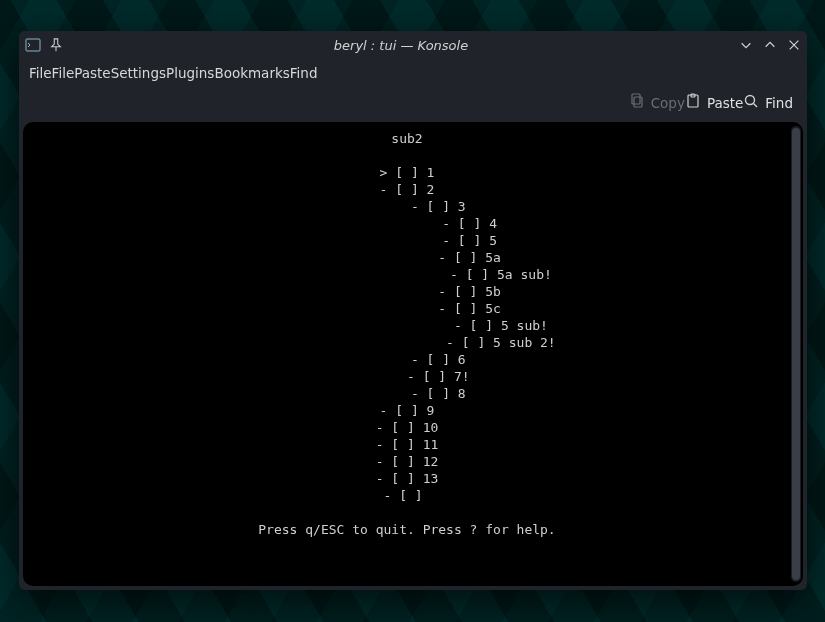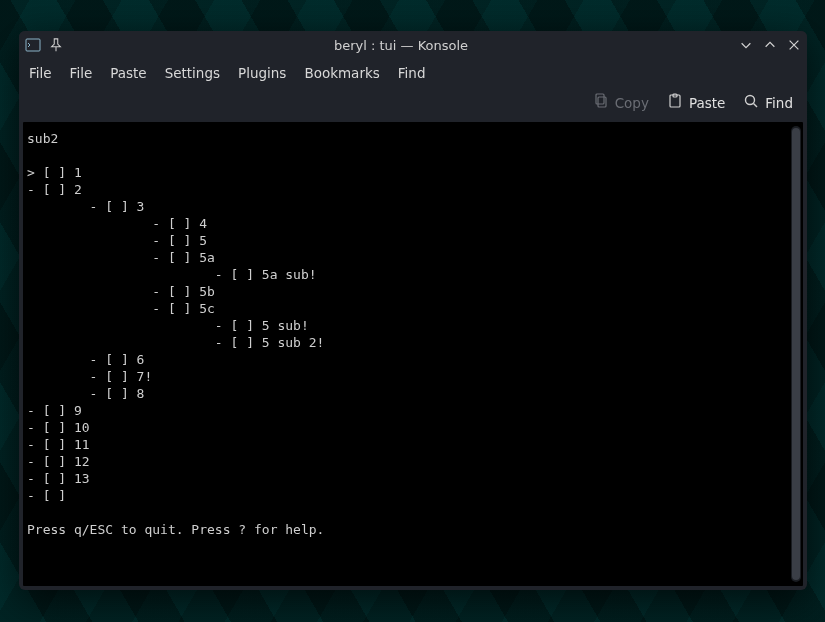--- a/index.html
+++ b/index.html
@@ -35,50 +35,51 @@
     color: #e0e0e0;
   }
   .titlebar {
     height: 28px;
     display: flex;
     align-items: center;
     padding: 0 6px;
     font-size: 13px;
     color: #d0d0d0;
     background: #20232a;
+    font-style: italic;
   }
   .titlebar .left-icons { display: flex; align-items: center; gap: 8px; }
   .titlebar .title { flex: 1; text-align: center; }
   .titlebar .right-icons { display: flex; align-items: center; gap: 10px; }
   .titlebar svg { display: block; }
   .menubar {
     display: flex;
-    gap: 18px;
+    gap: 0;
     padding: 6px 10px;
     font-size: 13.5px;
     color: #d8d8d8;
   }
   .menubar span { cursor: default; }
   .toolbar {
     display: flex;
     justify-content: flex-end;
     align-items: center;
-    gap: 18px;
     padding: 6px 14px 10px 14px;
     font-size: 13.5px;
     color: #e0e0e0;
   }
   .toolbar .tool { display: flex; align-items: center; gap: 6px; }
   .toolbar .tool.disabled { color: #6a6d74; }
   .terminal-wrap {
     flex: 1;
     display: flex;
     background: #000;
     margin: 0 4px 4px 4px;
-    border-radius: 1px;
+    border-radius: 10px;
+    text-align: center;
   }
   .terminal {
     flex: 1;
     padding: 8px 4px 8px 4px;
     font-family: "DejaVu Sans Mono", "Liberation Mono", monospace;
     font-size: 13px;
     line-height: 17px;
     color: #cfcfcf;
     white-space: pre;
     overflow: hidden;

